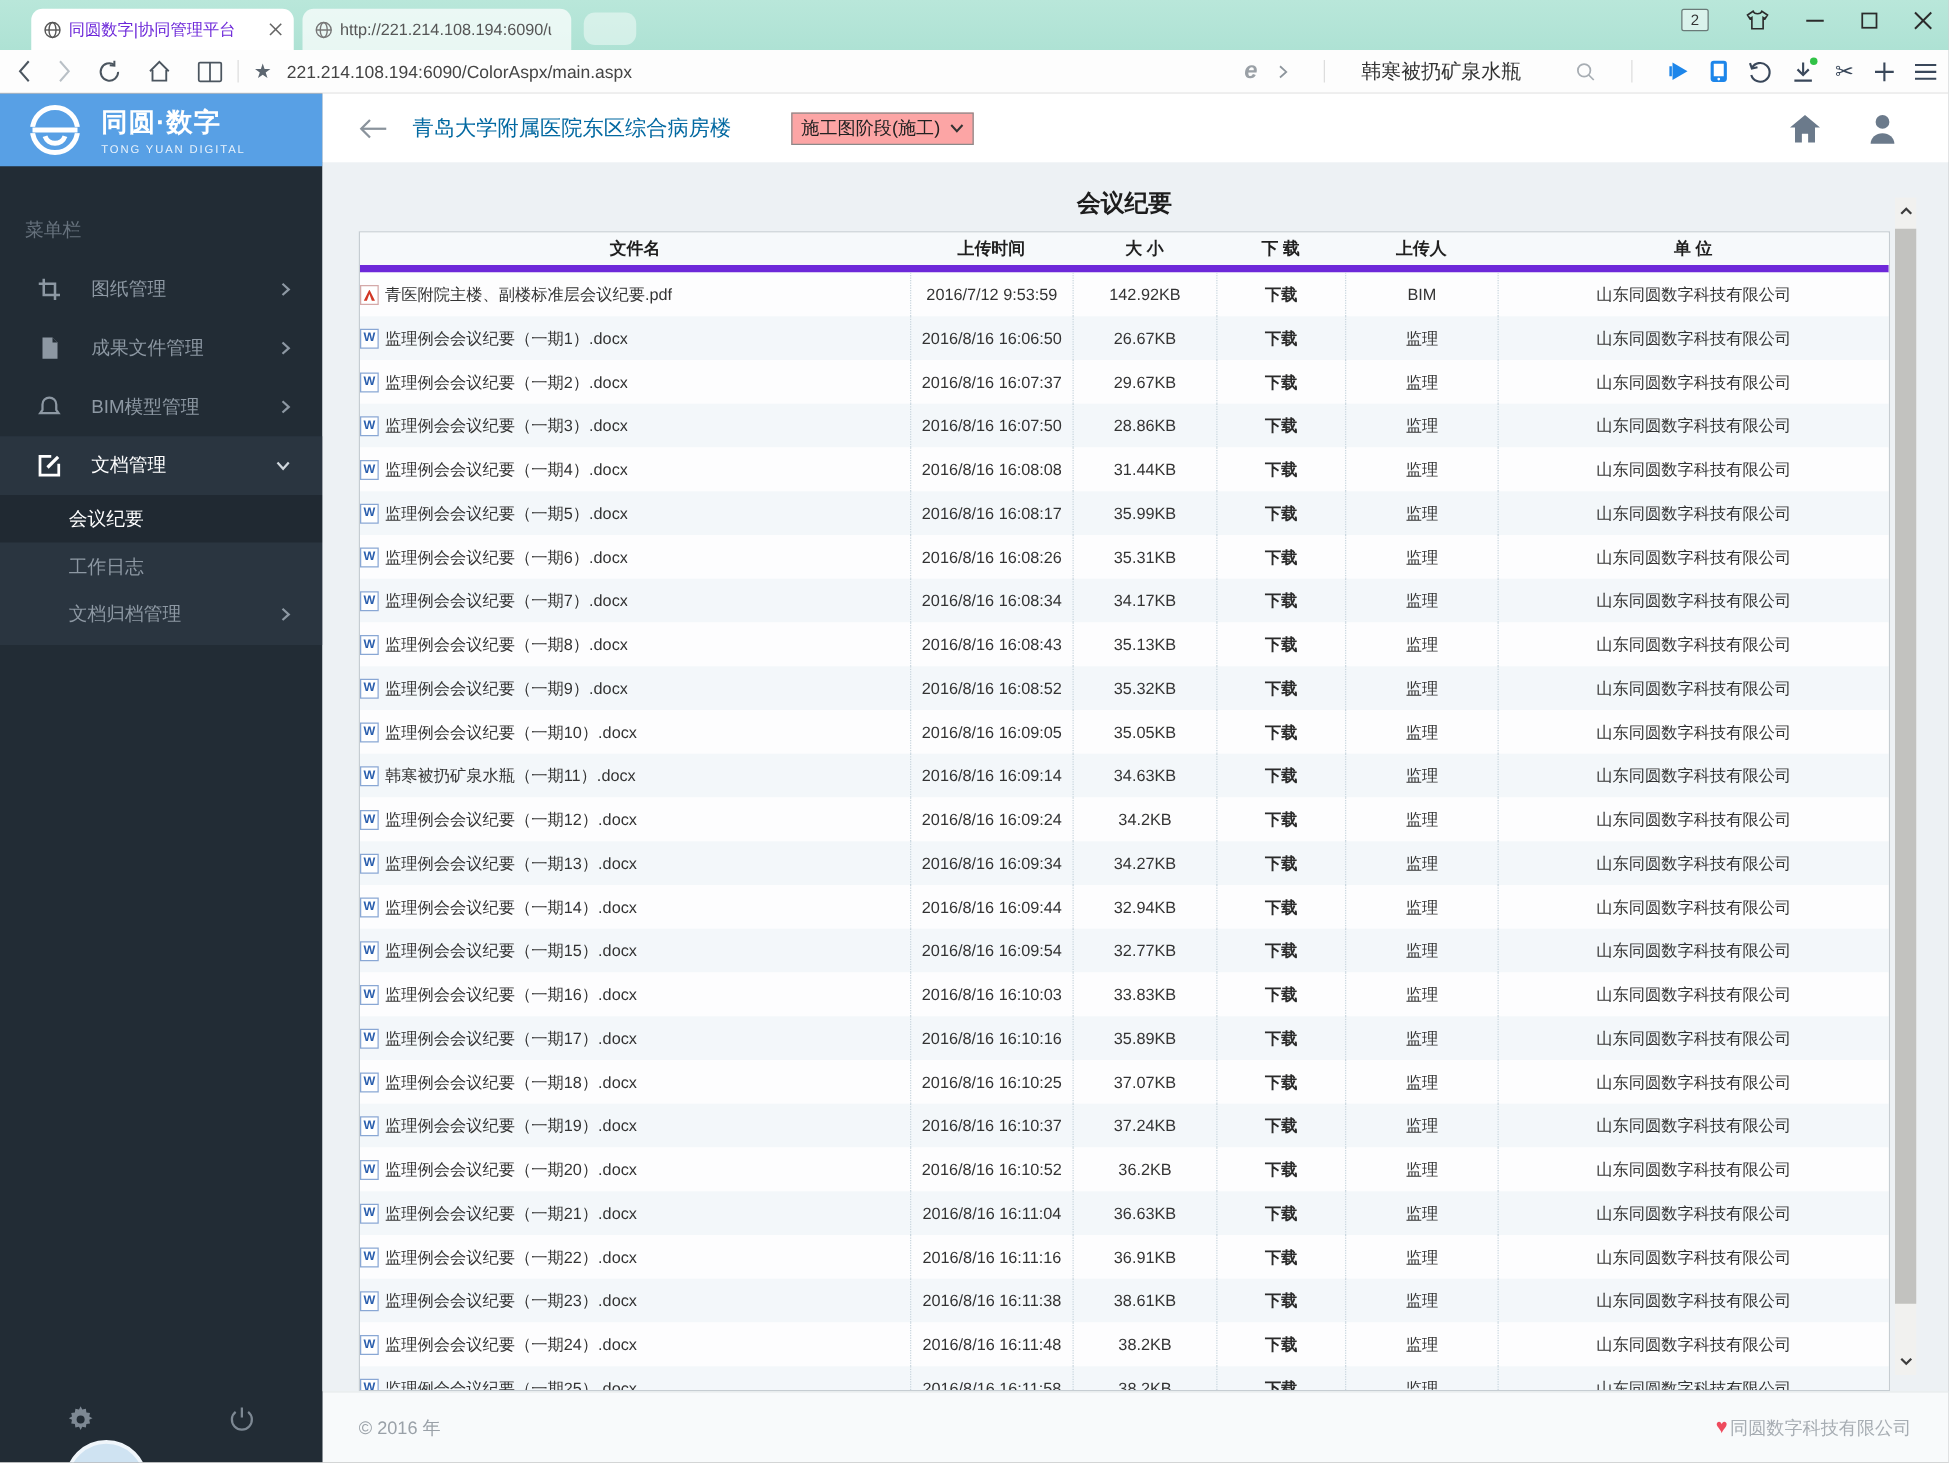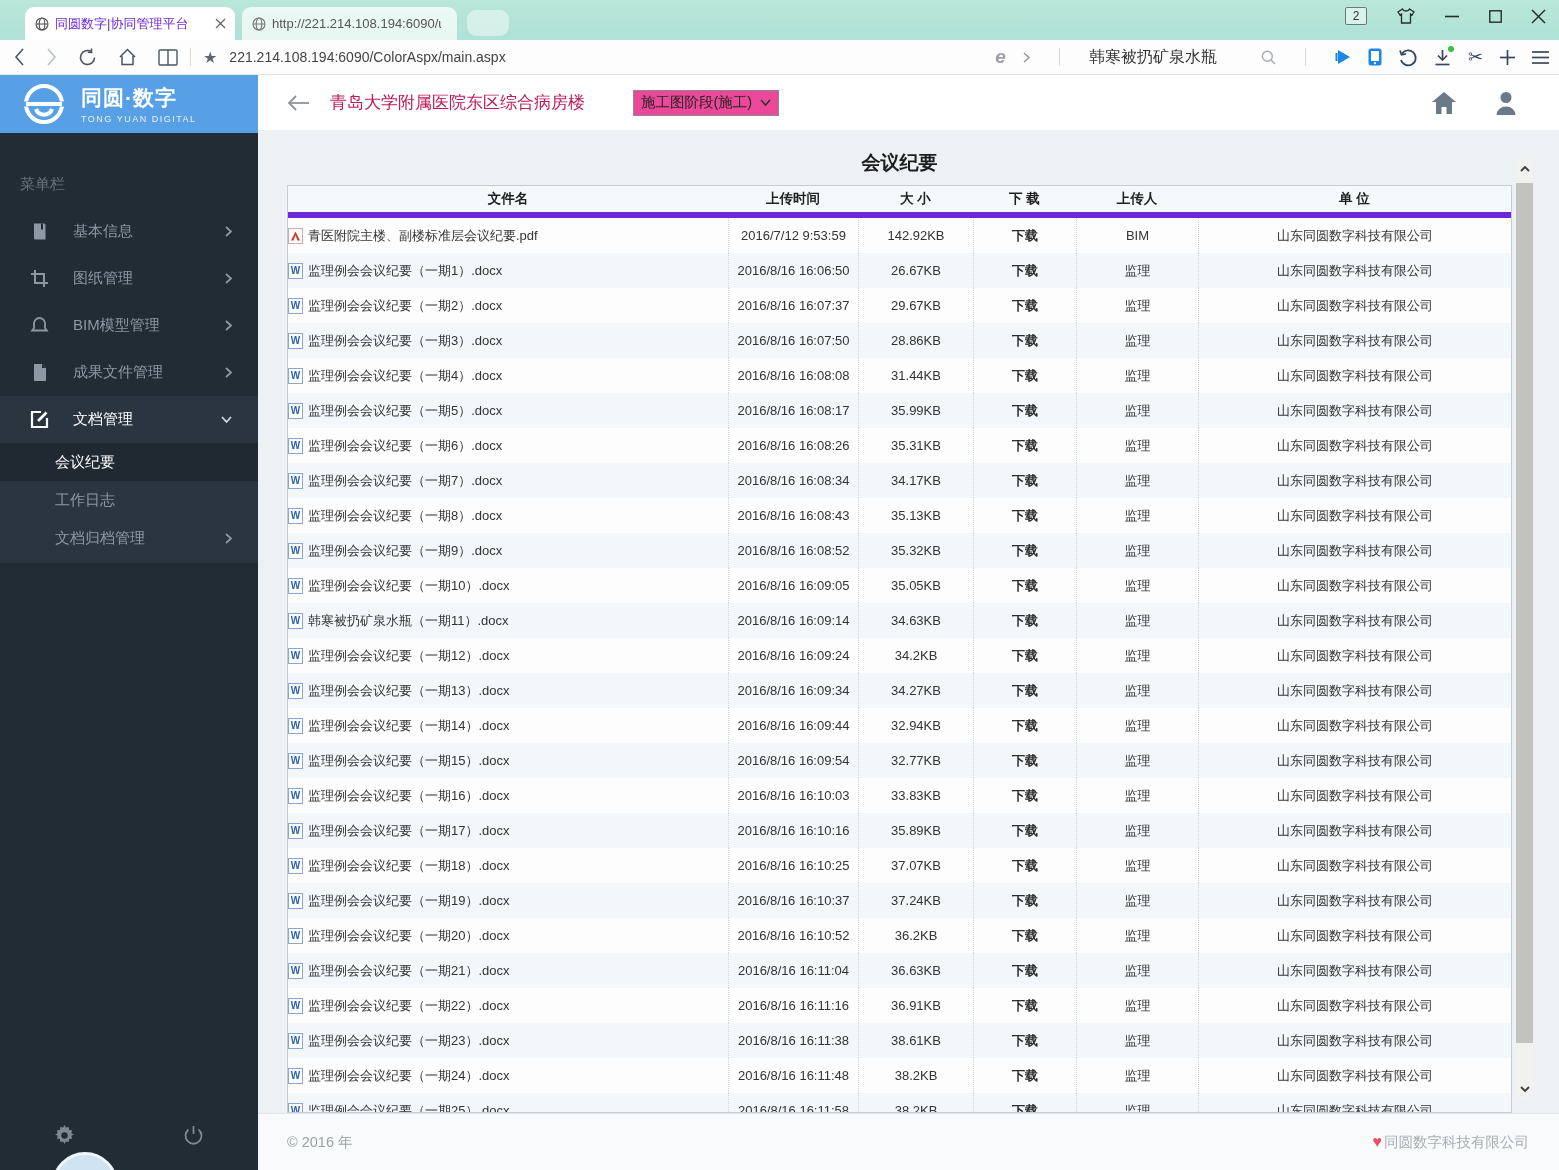--- a/index.html
+++ b/index.html
@@ -46,22 +46,22 @@
   .submenu-item.active { color:#ffffff; background:rgba(0,0,0,.22); }
   .submenu-item .chev { margin-left:auto; margin-right:26px; }
   .sidebar-bottom { position:absolute; bottom:0; left:0; right:0; height:70px; display:flex; align-items:center; }
   .sidebar-bottom .sb-icon { width:130px; display:flex; justify-content:center; color:#7d8893; }
   .corner-bubble { position:absolute; bottom:-48px; left:52px; width:66px; height:66px; border-radius:50%; background:#cfe3f2; border:3px solid #f0f6fb; }
 
   
   .main { flex:1; display:flex; flex-direction:column; min-width:0; }
   .main-header { height:55px; background:#fff; display:flex; align-items:center; padding:0 30px; position:relative; flex:none; }
   .back-arrow { color:#8a939c; margin-right:20px; display:flex; }
-  .project-title { font-size:17px; color:#be185d; }
-  .stage-select { margin-left:48px; border:1px solid #8a8a8a; background:#ec4899; height:26px; display:inline-flex; align-items:center; gap:8px; padding:0 7px; font-size:14.5px; color:#222; cursor:pointer; }
+  .project-title { font-size:17px; color:#0369a1; }
+  .stage-select { margin-left:48px; border:1px solid #8a8a8a; background:#fca5a5; height:26px; display:inline-flex; align-items:center; gap:8px; padding:0 7px; font-size:14.5px; color:#222; cursor:pointer; }
   .header-right { position:absolute; right:42px; display:flex; align-items:center; gap:38px; color:#6b7a8b; }
 
   .content { position:relative; flex:1; background:#edf1f4; overflow:hidden; }
   .table-wrap { margin-left:29px; width:1225px; }
   .page-title { text-align:center; font-size:19px; font-weight:bold; color:#1d1d1d; padding-top:20px; }
   .panel { margin-top:9px; background:#fff; border:1px solid #c6cdd2; height:928px; overflow:hidden; }
 
   .thead { display:flex; height:32px; background:#f6f9fb; border-bottom:6px solid #6d28d9; align-items:center; font-size:13.5px; font-weight:bold; color:#1f1f1f; }
   .thead > div { text-align:center; }
   .row { display:flex; height:35px; align-items:center; font-size:13px; color:#333; background:#fdfdfe; }
@@ -265,72 +265,58 @@
             </svg>
         </span>
         <div>
           <div class="logo-text-cn">同圆·数字</div>
           <div class="logo-text-en">TONG YUAN DIGITAL</div>
         </div>
       </div>
 
       <div class="menu-label">菜单栏</div>
 
-      <div class="menu-item">
-        <span class="mi-icon glyph-icon">
-          <svg width="19" height="19" viewBox="0 0 19 19">
-              <path d="M4 1.5 h10 a1.5 1.5 0 0 1 1.5 1.5 v14.5 h-10 A1.5 1.5 0 0 1 4 16 Z" fill="#8d98a3"></path>
-              <rect x="11" y="1.5" width="2" height="6" fill="#222c35"></rect>
-            </svg>
-        </span>
-        <span>基本信息</span>
-        <span class="chev glyph-icon">
-          <svg width="7" height="11" viewBox="0 0 7 11" fill="none" stroke="#8d98a3" stroke-width="1.8">
-              <polyline points="1,1 6,5.5 1,10"></polyline>
-            </svg>
-        </span>
-      </div>
 
       <div class="menu-item">
         <span class="mi-icon glyph-icon">
           <svg width="19" height="19" viewBox="0 0 19 19" fill="none" stroke="#8d98a3" stroke-width="2">
               <path d="M5 1 V14 H18"></path>
               <path d="M1 5 H14 V18"></path>
             </svg>
         </span>
         <span>图纸管理</span>
         <span class="chev glyph-icon">
           <svg width="7" height="11" viewBox="0 0 7 11" fill="none" stroke="#8d98a3" stroke-width="1.8">
               <polyline points="1,1 6,5.5 1,10"></polyline>
             </svg>
         </span>
       </div>
 
       <div class="menu-item">
         <span class="mi-icon glyph-icon">
-          <svg width="19" height="19" viewBox="0 0 19 19" fill="none" stroke="#8d98a3" stroke-width="1.8">
-              <path d="M9.5 2 a5.5 5.5 0 0 1 5.5 5.5 v4.5 l1.8 2.5 h-14.6 l1.8 -2.5 v-4.5 a5.5 5.5 0 0 1 5.5 -5.5 z"></path>
-            </svg>
-        </span>
-        <span>BIM模型管理</span>
+          <svg width="19" height="19" viewBox="0 0 19 19">
+              <path d="M4 1 h8 l4 4 v13 h-12 z" fill="#8d98a3"></path>
+              <path d="M12 1 l4 4 h-4 z" fill="#222c35"></path>
+            </svg>
+        </span>
+        <span>成果文件管理</span>
         <span class="chev glyph-icon">
           <svg width="7" height="11" viewBox="0 0 7 11" fill="none" stroke="#8d98a3" stroke-width="1.8">
               <polyline points="1,1 6,5.5 1,10"></polyline>
             </svg>
         </span>
       </div>
 
       <div class="menu-item">
         <span class="mi-icon glyph-icon">
-          <svg width="19" height="19" viewBox="0 0 19 19">
-              <path d="M4 1 h8 l4 4 v13 h-12 z" fill="#8d98a3"></path>
-              <path d="M12 1 l4 4 h-4 z" fill="#222c35"></path>
-            </svg>
-        </span>
-        <span>成果文件管理</span>
+          <svg width="19" height="19" viewBox="0 0 19 19" fill="none" stroke="#8d98a3" stroke-width="1.8">
+              <path d="M9.5 2 a5.5 5.5 0 0 1 5.5 5.5 v4.5 l1.8 2.5 h-14.6 l1.8 -2.5 v-4.5 a5.5 5.5 0 0 1 5.5 -5.5 z"></path>
+            </svg>
+        </span>
+        <span>BIM模型管理</span>
         <span class="chev glyph-icon">
           <svg width="7" height="11" viewBox="0 0 7 11" fill="none" stroke="#8d98a3" stroke-width="1.8">
               <polyline points="1,1 6,5.5 1,10"></polyline>
             </svg>
         </span>
       </div>
 
       <div class="doc-section">
         <div class="menu-item" style="color:#fff;">
           <span class="mi-icon glyph-icon">

